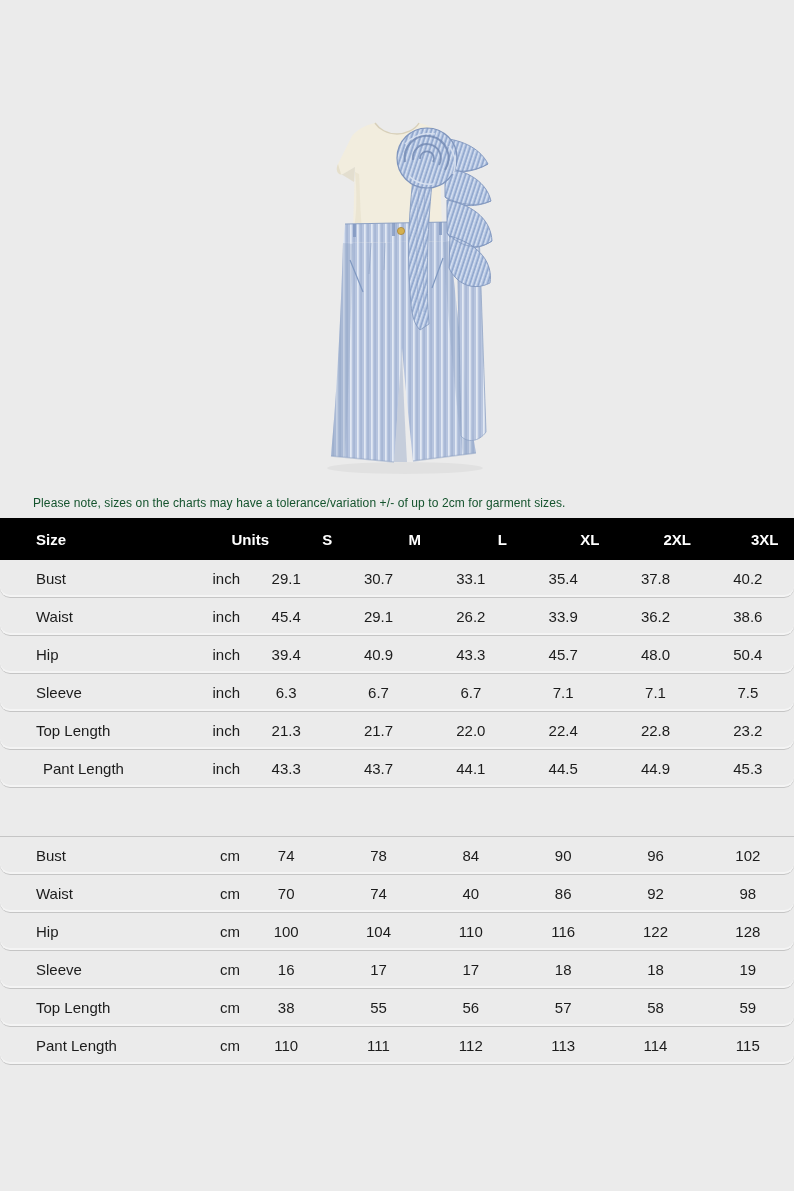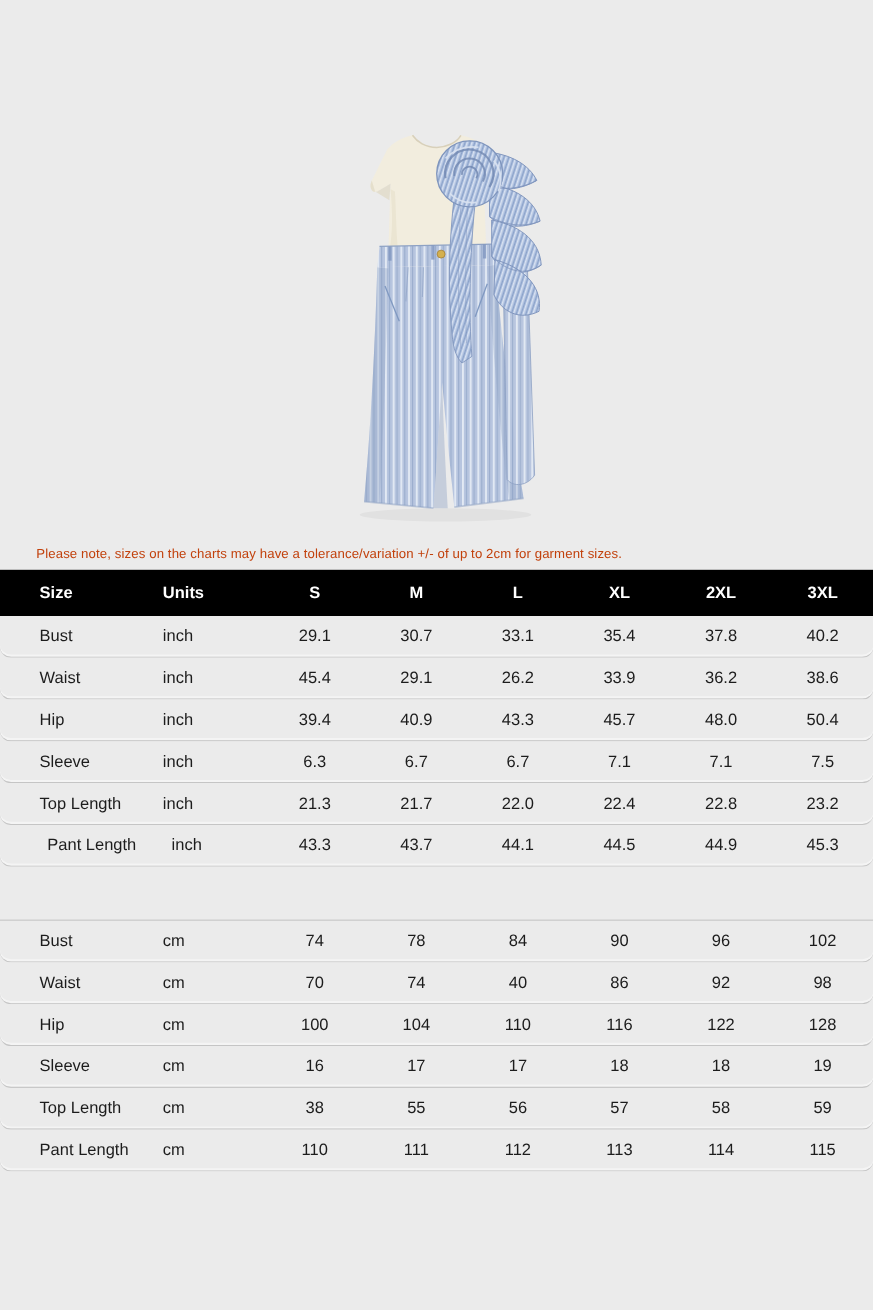--- a/index.html
+++ b/index.html
@@ -21,48 +21,49 @@
     position: absolute;
     left: 315px;
     top: 112px;
     width: 180px;
     height: 368px;
   }
   .note {
     height: 28px;
     padding: 6px 20px 0 33px;
     font-size: 12px;
-    color: #c2410c;
+    color: #14532d;
     letter-spacing: 0.1px;
   }
   .size-table { width: 794px; }
   .thead {
     display: grid;
     grid-template-columns: 140px 100px repeat(6, 1fr);
     align-items: center;
     height: 42px;
     background: #000;
     color: #fff;
     font-weight: bold;
     font-size: 15px;
+    gap: 29px;
   }
   .trow {
     display: grid;
     grid-template-columns: 140px 100px repeat(6, 1fr);
     align-items: center;
     height: 38px;
     font-size: 15px;
     color: #1c1c1c;
     border-bottom: 1px solid #c5c5c5;
     box-shadow: inset 0 -2px 0 rgba(255,255,255,0.45);
     border-radius: 10px;
   }
   .cell { white-space: nowrap; }
   .c-label { padding-left: 36px; text-align: left; }
-  .c-unit  { padding-left: 8px;  text-align: left; }
+  .c-unit  { padding-left: 8px;  text-align: right; }
   .c-val   { text-align: center; }
   .row-indent .c-label { padding-left: 43px; }
   .row-indent .c-unit  { padding-left: 16px; }
   .gap-row {
     height: 49px;
     border-bottom: 1px solid #c5c5c5;
   }
 </style>
 </head>
 <body>

